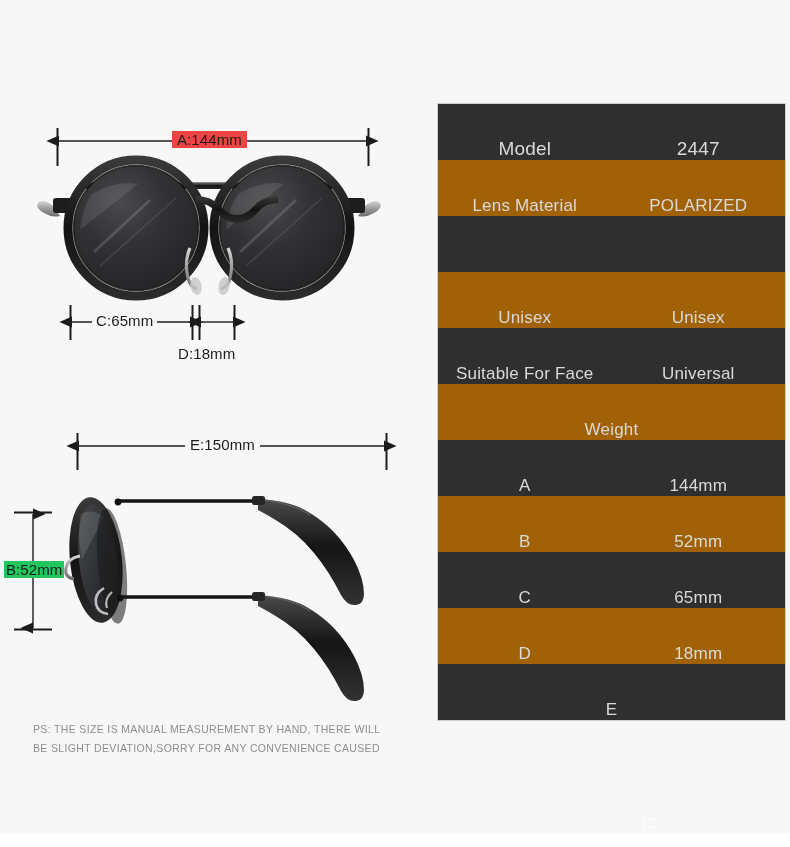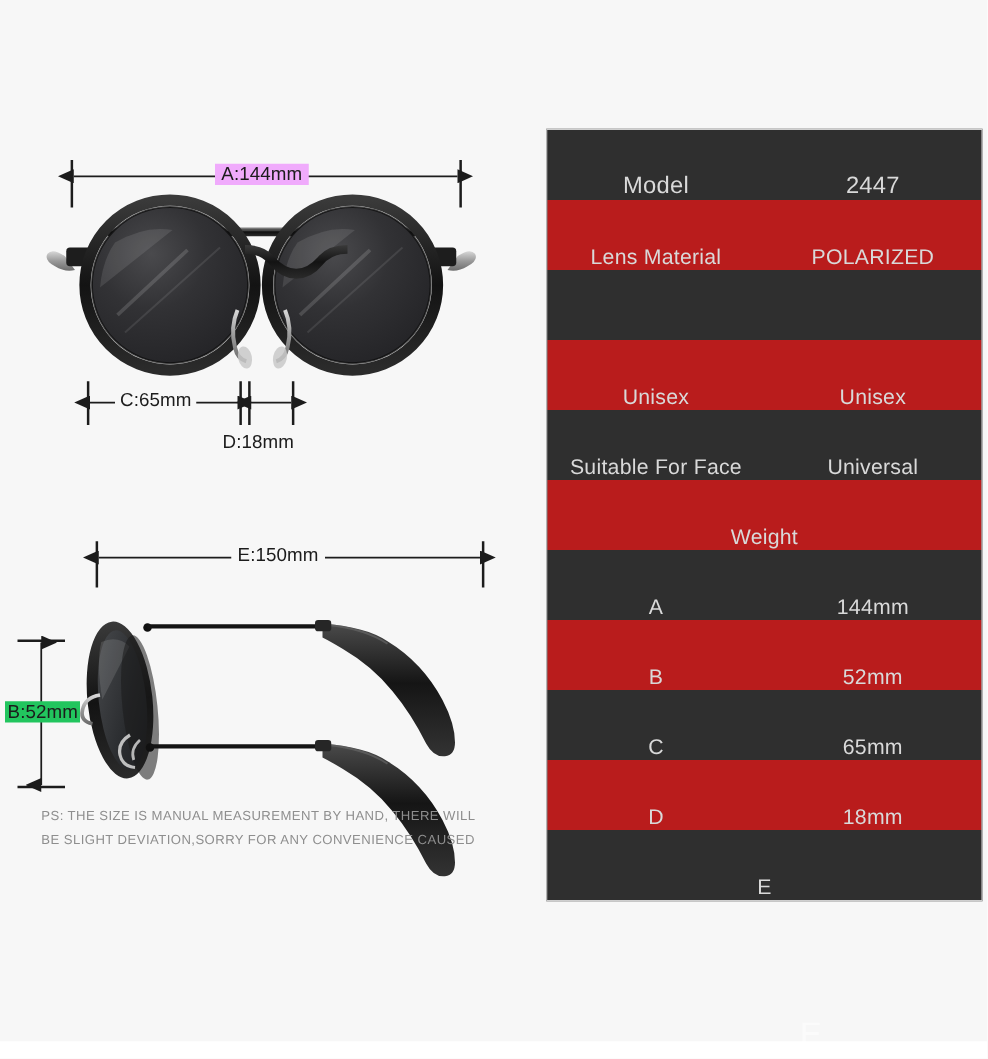--- a/index.html
+++ b/index.html
@@ -25,31 +25,31 @@
 
   
   .dim-label {
     position: absolute;
     color: #1c1c1c;
     font-size: 15px;
     font-family: "Liberation Sans", sans-serif;
     white-space: nowrap;
     letter-spacing: 0.1px;
   }
-  #dim-a-label { left: 172px; top: 131px; background: #f0abfc; padding: 0 5px; }
+  #dim-a-label { left: 172px; top: 131px; background: #ef4444; padding: 0 5px; }
   #dim-c-label { left: 92px;  top: 312px; background: #f7f7f7; padding: 0 4px; }
   #dim-d-label { left: 178px; top: 345px; }
   #dim-e-label { left: 185px; top: 436px; background: #f7f7f7; padding: 0 5px; }
   #dim-b-label { left: 4px;   top: 561px; background: #22c55e; padding: 0 2px; }
 
   
   .disclaimer {
     position: absolute;
     left: 33px;
-    top: 644px;
+    top: 720px;
     width: 370px;
     color: #8e8e8e;
     font-size: 10.5px;
     line-height: 19px;
     letter-spacing: 0.35px;
     font-family: "Liberation Sans", sans-serif;
   }
   .disclaimer div { white-space: nowrap; }
 
   
@@ -61,21 +61,21 @@
     border: 1px solid #cfcfcf;
     box-sizing: border-box;
     background: #2e2e2e;
   }
   .spec-row {
     display: flex;
     height: 56px;
     align-items: flex-end;
   }
   .spec-row.odd  { background: #2f2f2f; }
-  .spec-row.even { background: #b91c1c; }
+  .spec-row.even { background: #a16207; }
   .spec-key, .spec-val {
     flex: 1 1 50%;
     text-align: center;
     color: #d9d9d9;
     font-size: 17px;
     font-family: "Liberation Sans", sans-serif;
     font-weight: 300;
     letter-spacing: 0.2px;
   }
   .spec-row.head .spec-key,

